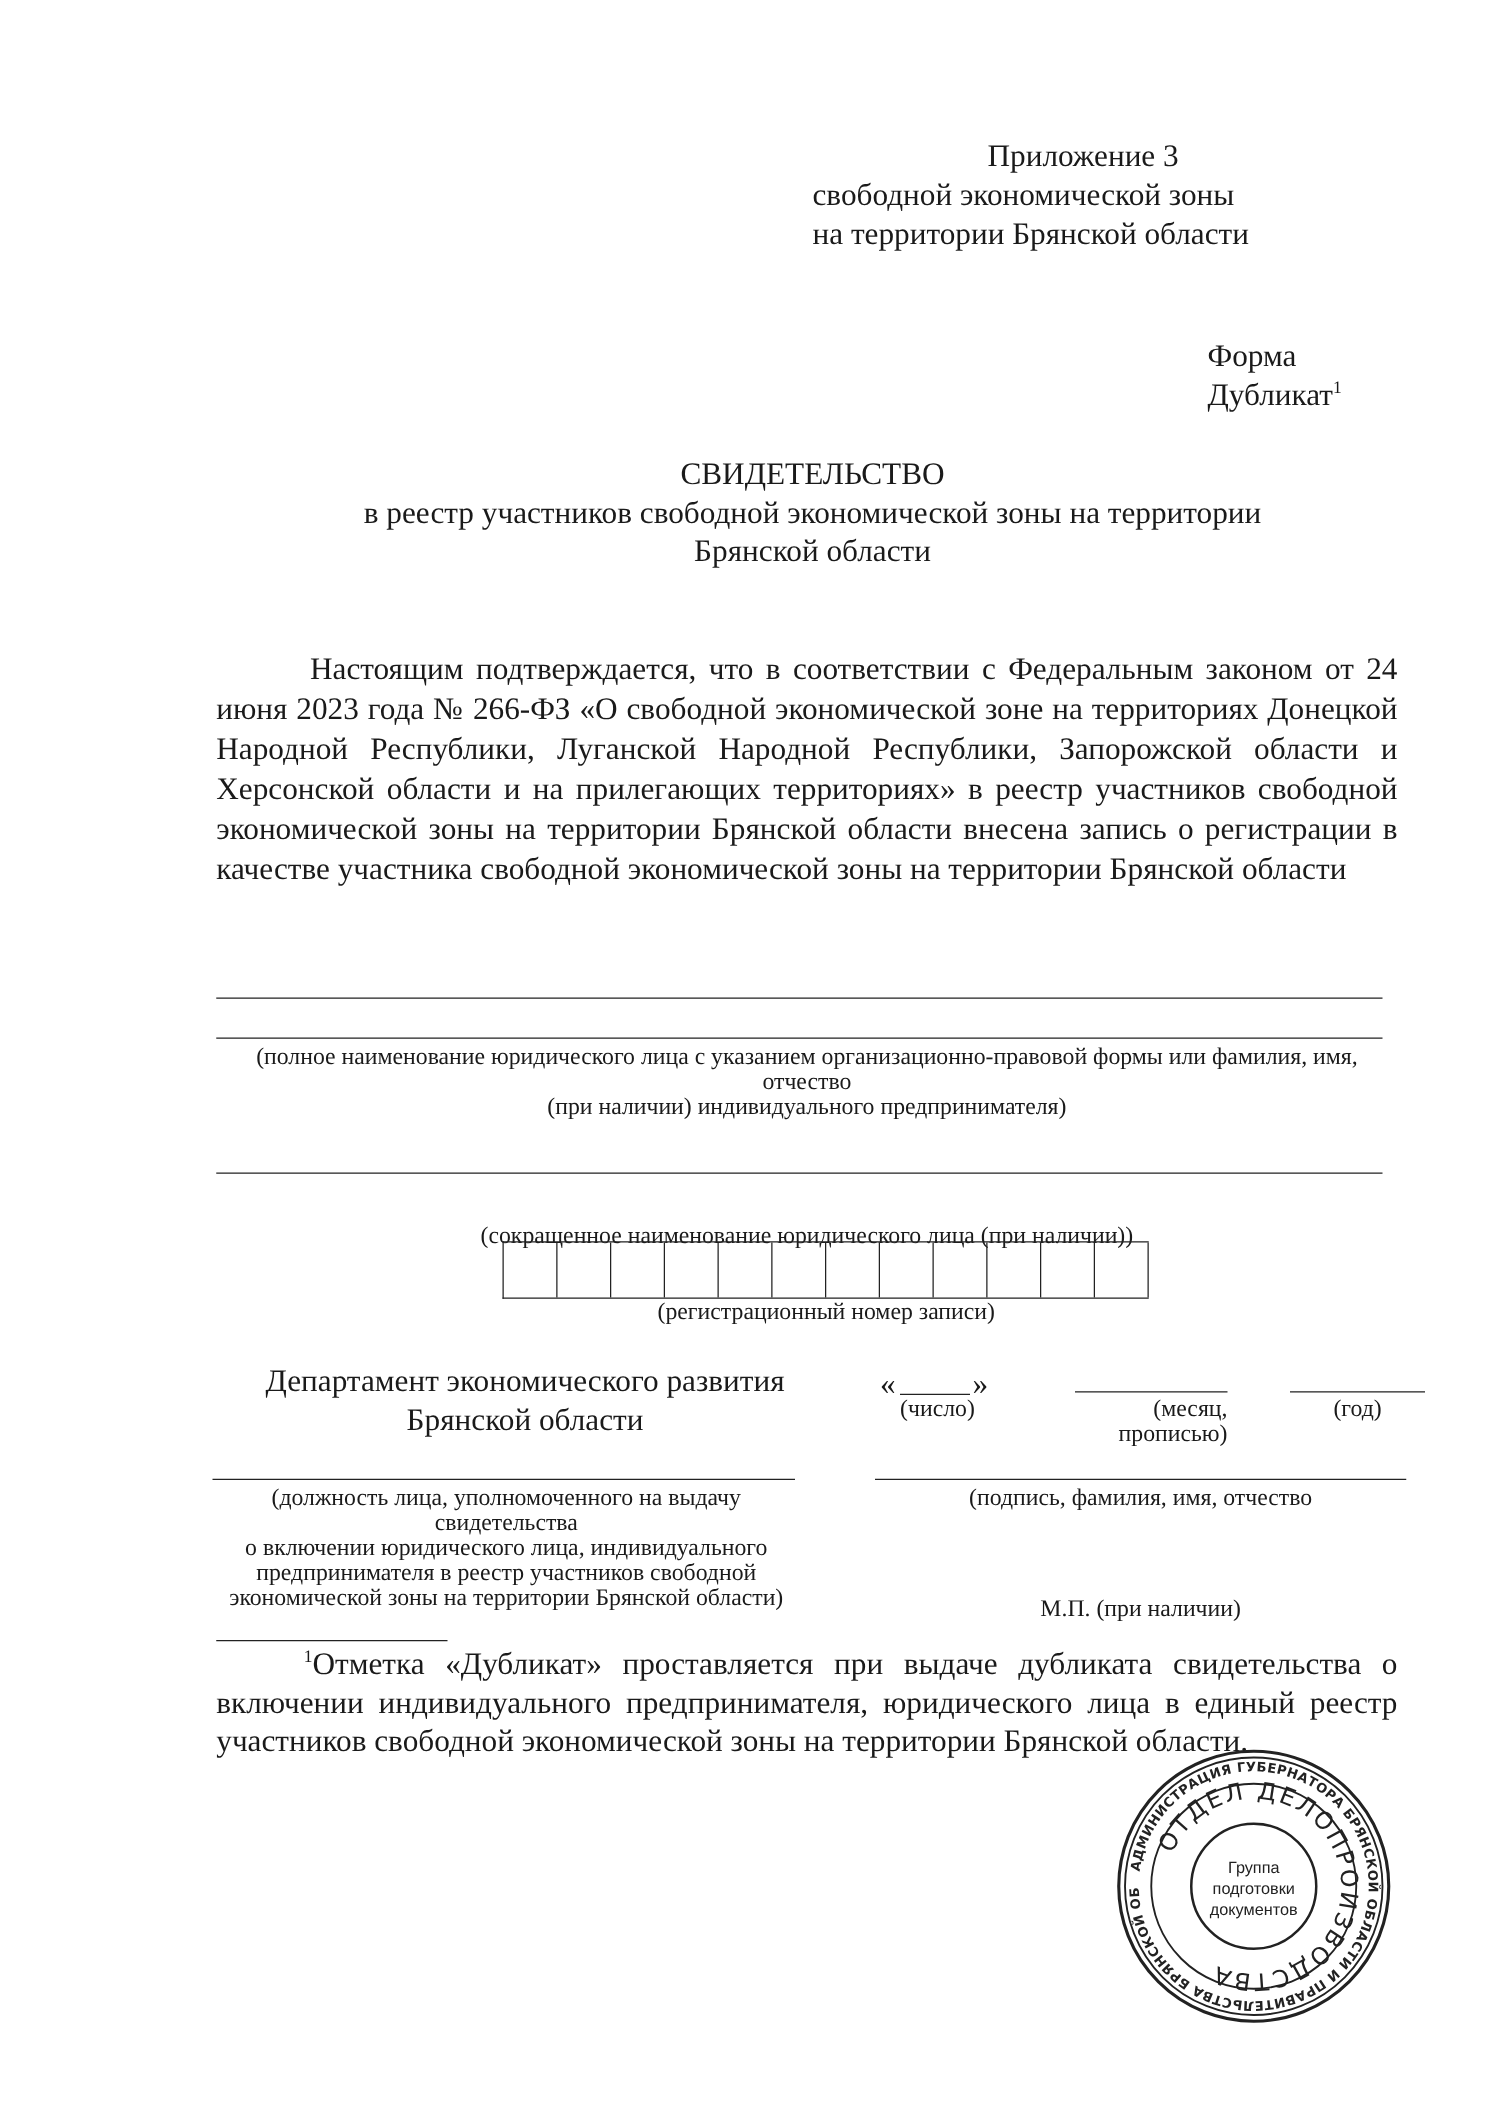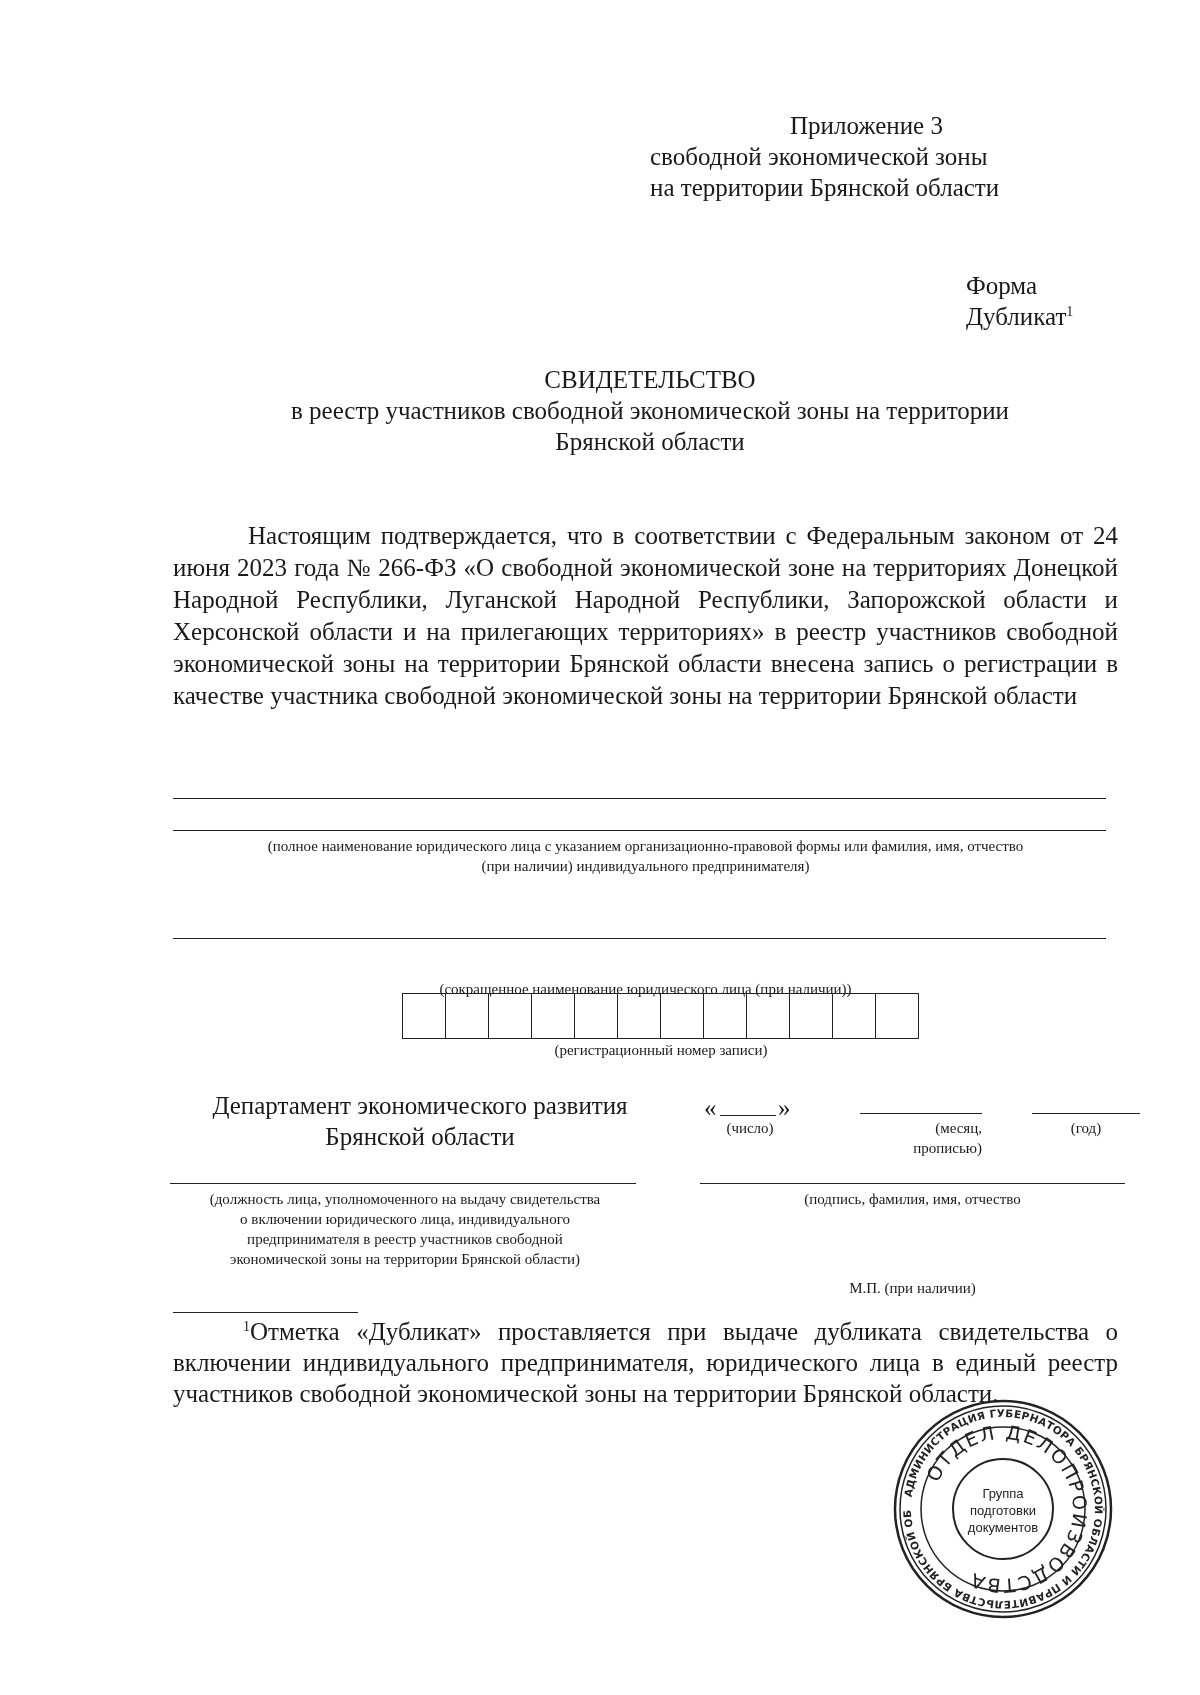--- a/index.html
+++ b/index.html
@@ -1,20 +1,20 @@
 <!DOCTYPE html>
 <html><head>
 <meta charset="utf-8">
 <style>
   html,body{margin:0;padding:0;background:#fff;}
   body{width:1200px;height:1695px;position:relative;overflow:hidden;
        font-family:"Liberation Serif","DejaVu Serif",serif;color:#1a1a1a;}
   .abs{position:absolute;}
   .big{font-size:25px;line-height:31px;}
-  .small{font-size:15px;line-height:20px;}
+  .small{font-size:19px;line-height:20px;}
   .center{text-align:center;}
   .line{position:absolute;height:0;border-top:1.5px solid #222;}
   .justify{text-align:justify;text-align-last:left;}
   .boxes{position:absolute;left:402px;top:993px;display:flex;border:1.5px solid #222;border-right:none;}
   .boxes div{width:42px;height:44px;border-right:1.5px solid #222;}
   sup{font-size:14px;line-height:0;}
   .stamp{position:absolute;left:892px;top:1398px;width:222px;height:222px;}
 </style>
 </head>
 <body>

